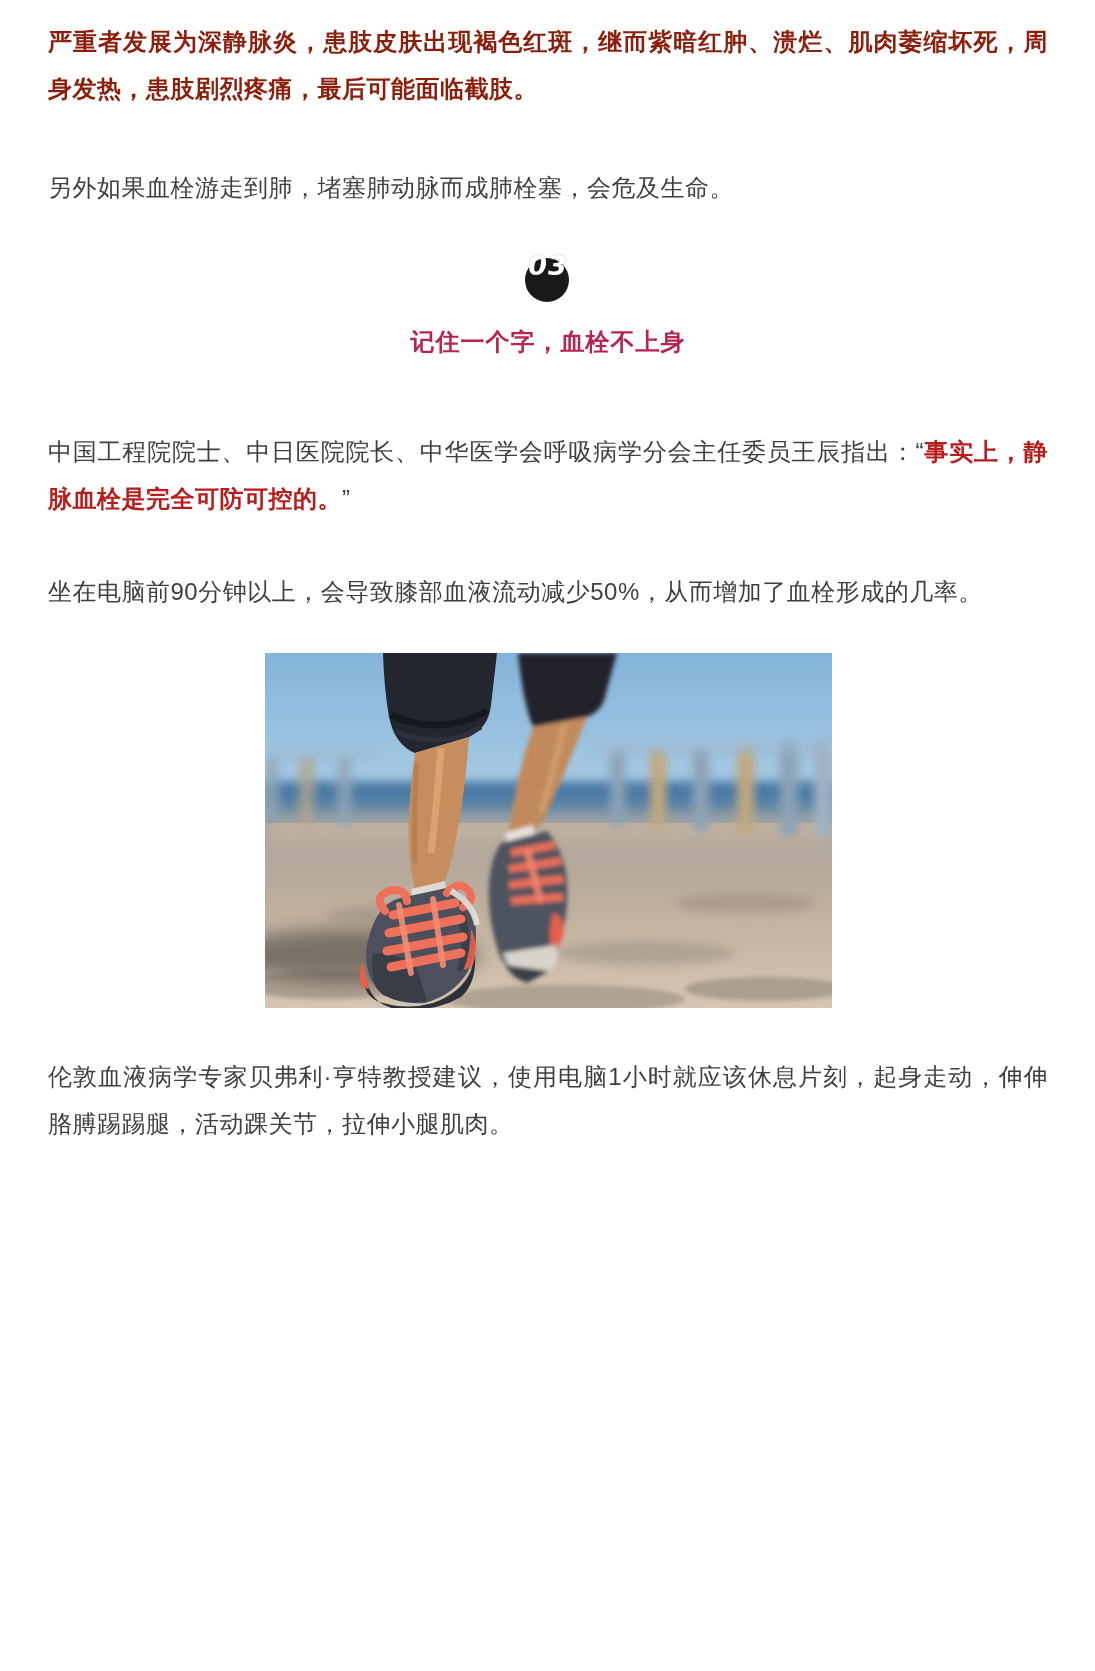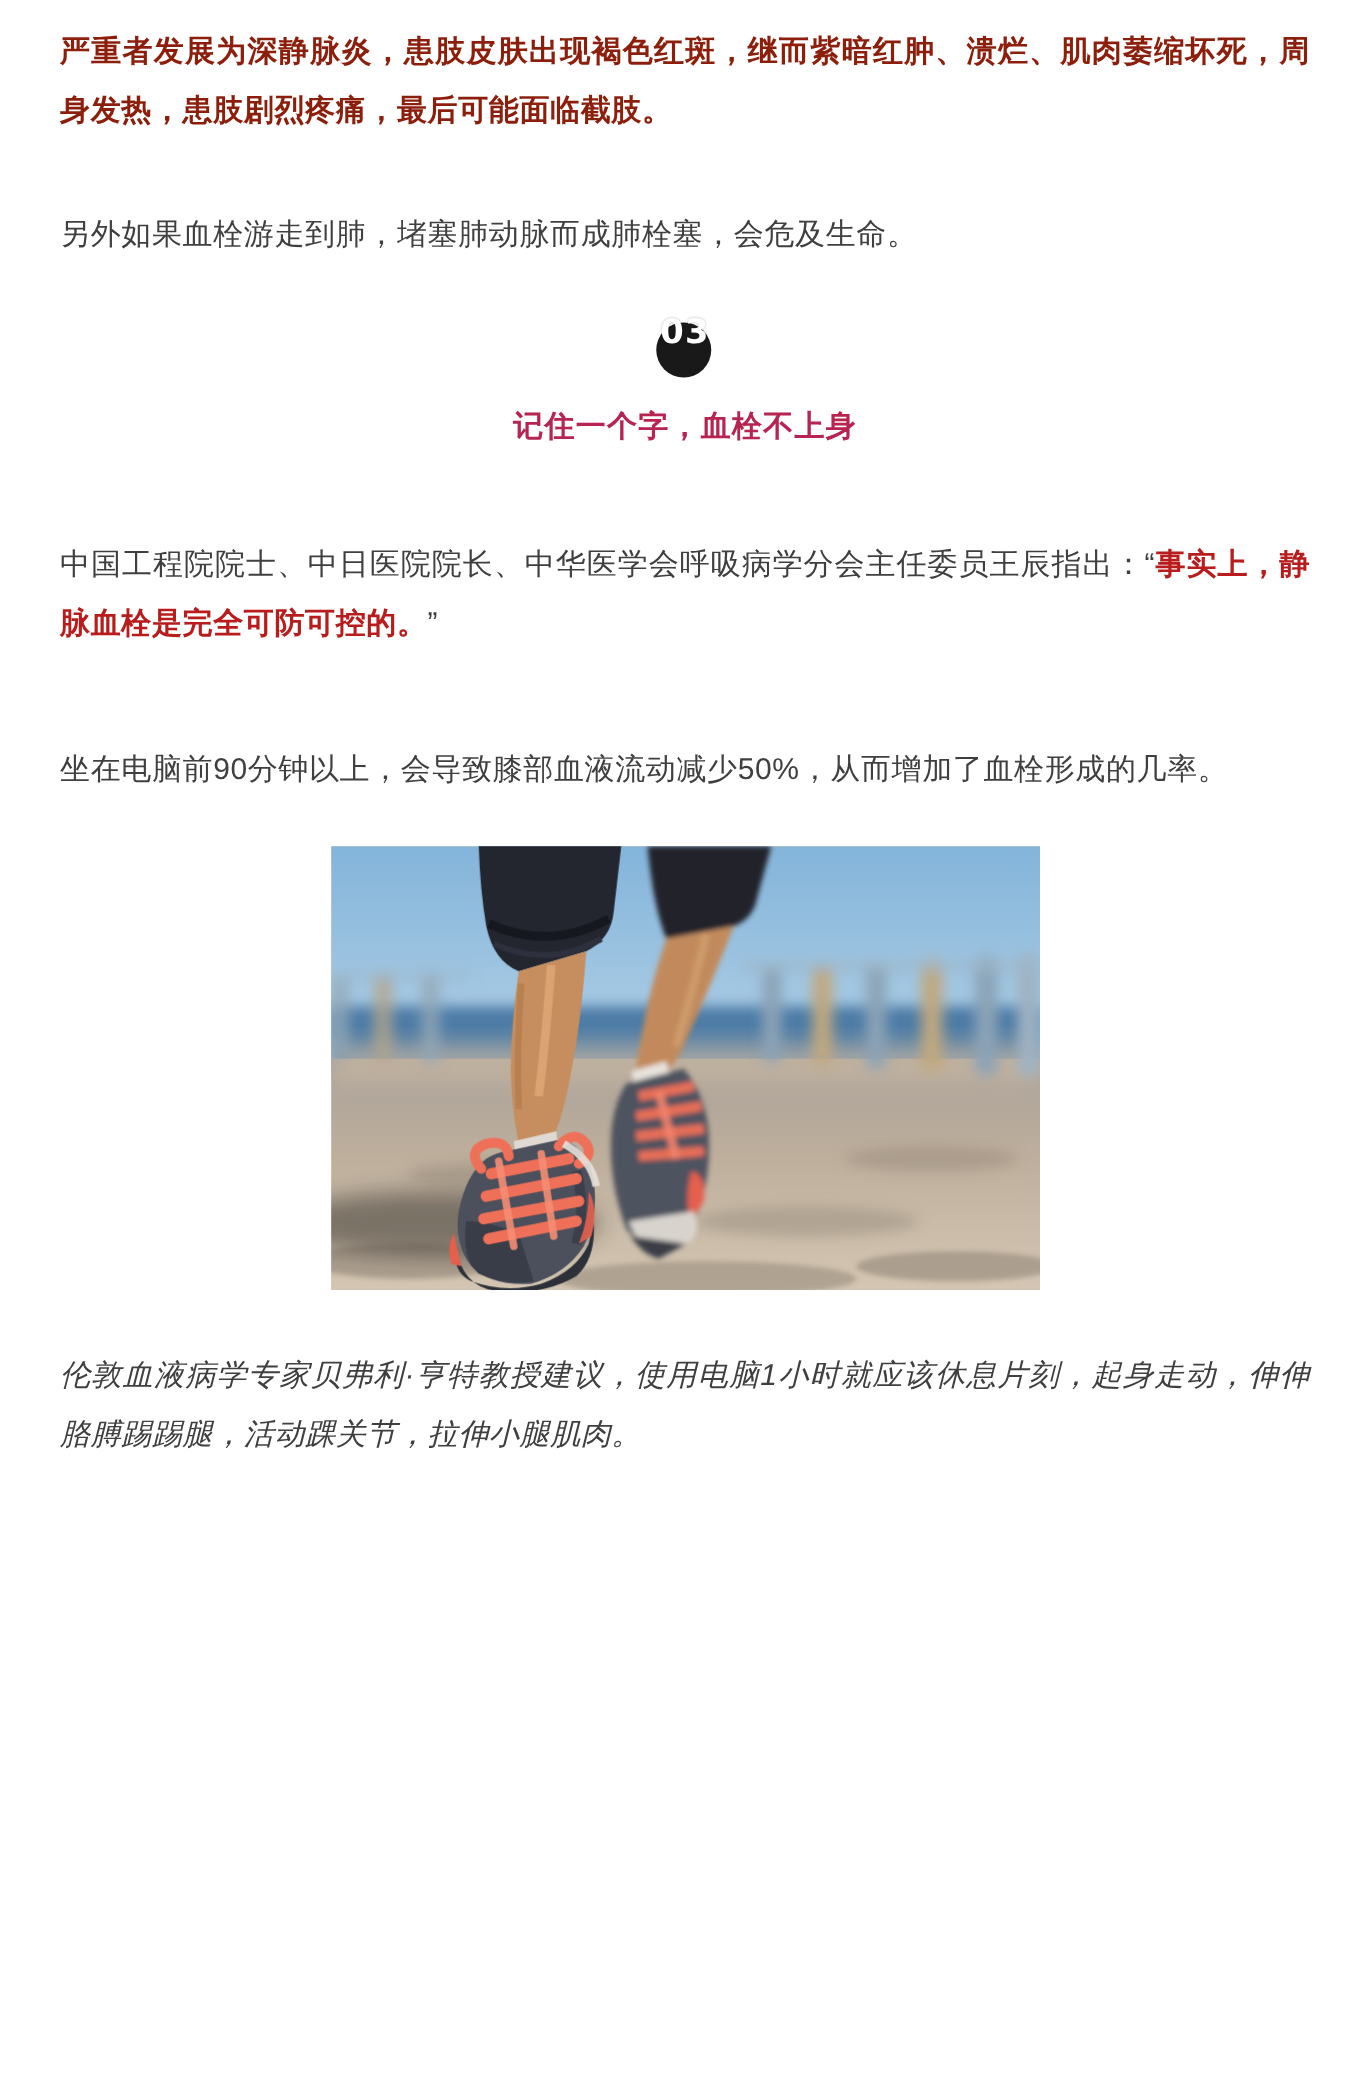--- a/index.html
+++ b/index.html
@@ -13,40 +13,40 @@
     font-family:"Liberation Sans","DejaVu Sans",sans-serif;
     color:#3f3f3f;
     text-align:justify;
   }
   .p{margin:52px 0 0;font-size:24px;line-height:47px;letter-spacing:.5px;}
   .p-first{margin-top:0;}
   .dark-red{color:#8c1e0c;font-weight:700;}
   .crimson-bold{color:#b91c1c;font-weight:700;}
   .bold{font-weight:700;color:#333333;}
 
-  .badge-wrap{position:relative;width:46px;height:46px;margin:45px auto 0;}
+  .badge-wrap{position:relative;width:46px;height:46px;margin:45px auto 0;font-style:italic;}
   .badge-circle{position:absolute;left:0;top:2px;width:44px;height:44px;border-radius:50%;background:#191919;display:block;}
   .badge-num{
     position:absolute;left:50%;top:-5px;transform:translateX(-50%);
     color:#ffffff;font-weight:700;font-size:27px;line-height:30px;letter-spacing:1px;
     font-family:"DejaVu Sans","Liberation Sans",sans-serif;
     text-shadow:0 0 2px rgba(25,25,25,.35);
   }
 
   .section-title{
     margin:20px 0 0;text-align:center;
     font-size:24px;line-height:40px;font-weight:700;color:#b82451;letter-spacing:1px;
   }
   .p-quote{margin-top:66px;}
   .subheading{margin:47px 0 0;font-size:30px;line-height:38px;font-weight:700;color:#8c1e0c;letter-spacing:.5px;}
   .p-after-sub{margin-top:70px;}
-  .p-90{margin-top:70px;}
+  .p-90{margin-top:46px;}
   .photo{margin:38px auto 0;width:567px;height:355px;display:block;background:#cfc0ad;}
   .photo svg{display:block;}
-  .p-last{margin-top:45px;font-style:italic;}
+  .p-last{margin-top:45px;}
 </style>
 </head>
 <body>
 
 <div class="page">
 
   <p class="p p-first dark-red">严重者发展为深静脉炎，患肢皮肤出现褐色红斑，继而紫暗红肿、溃烂、肌肉萎缩坏死，周身发热，患肢剧烈疼痛，最后可能面临截肢。</p>
 
   <p class="p">另外如果血栓游走到肺，堵塞肺动脉而成肺栓塞，会危及生命。</p>
 

